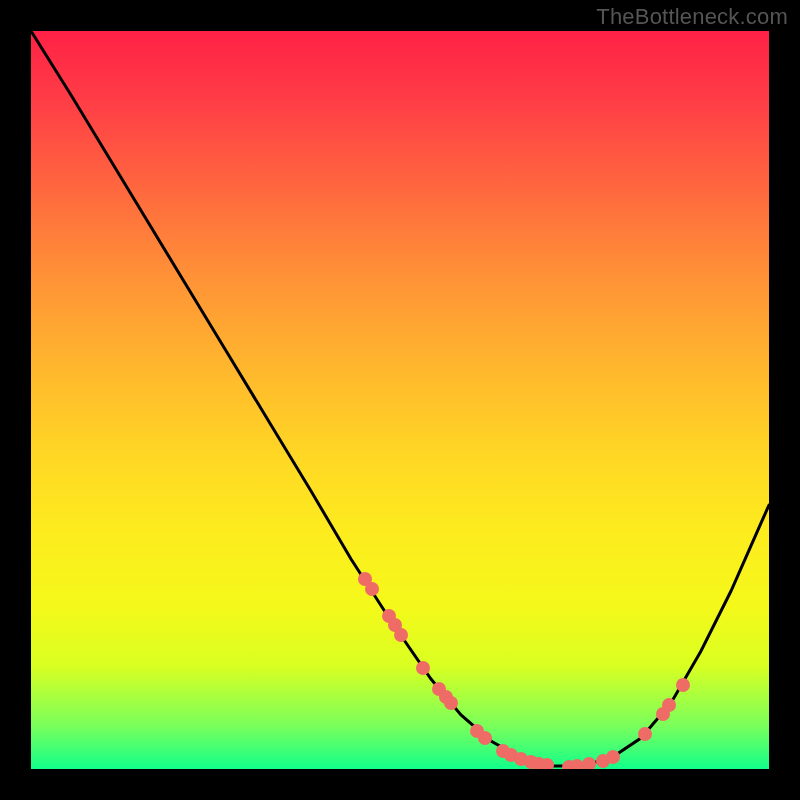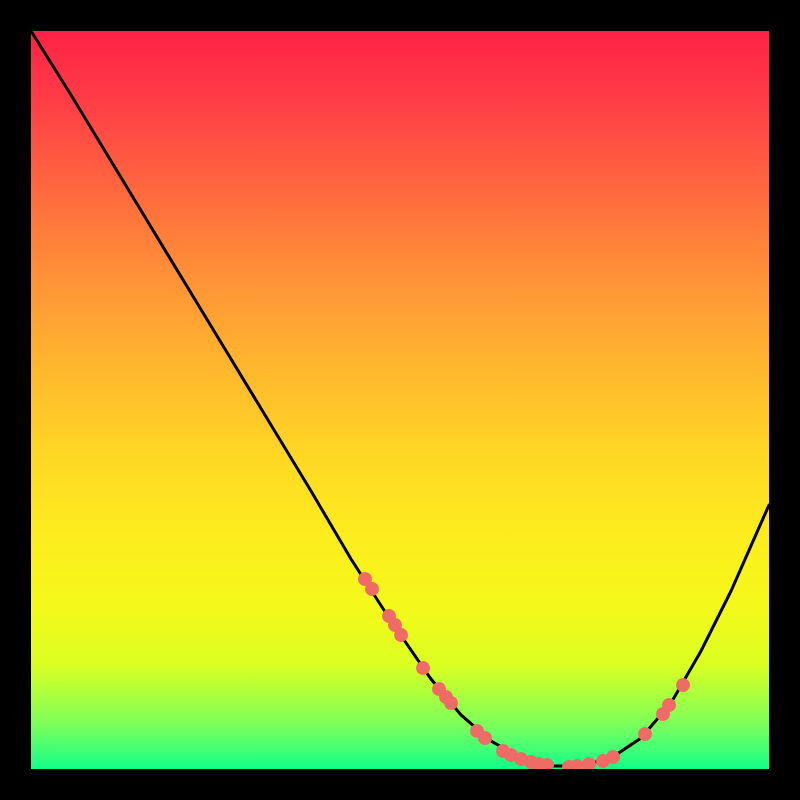--- a/index.html
+++ b/index.html
@@ -51,20 +51,21 @@
   svg {
     position: absolute;
     left: 0;
     top: 0;
   }
 </style>
 </head>
 <body>
 
 <div class="frame">
+  <div class="watermark">TheBottleneck.com</div>
   <div class="plot">
     <svg id="curve-svg" width="738" height="738">
         <path d="M0 0 L40 64 L80 130 L120 196 L160 262 L200 328 L240 394 L280 460 L320 528 L360 590 L400 648 L430 684 L460 710 L490 727 L520 735 L550 735 L580 727 L610 707 L640 672 L670 620 L700 560 L738 474" fill="none" stroke="#000000" stroke-width="3" stroke-linecap="round"></path>
         <circle cx="334" cy="548" r="7" fill="#ee6b66"></circle>
         <circle cx="341" cy="558" r="7" fill="#ee6b66"></circle>
         <circle cx="358" cy="585" r="7" fill="#ee6b66"></circle>
         <circle cx="364" cy="594" r="7" fill="#ee6b66"></circle>
         <circle cx="370" cy="604" r="7" fill="#ee6b66"></circle>
         <circle cx="392" cy="637" r="7" fill="#ee6b66"></circle>
         <circle cx="408" cy="658" r="7" fill="#ee6b66"></circle>

